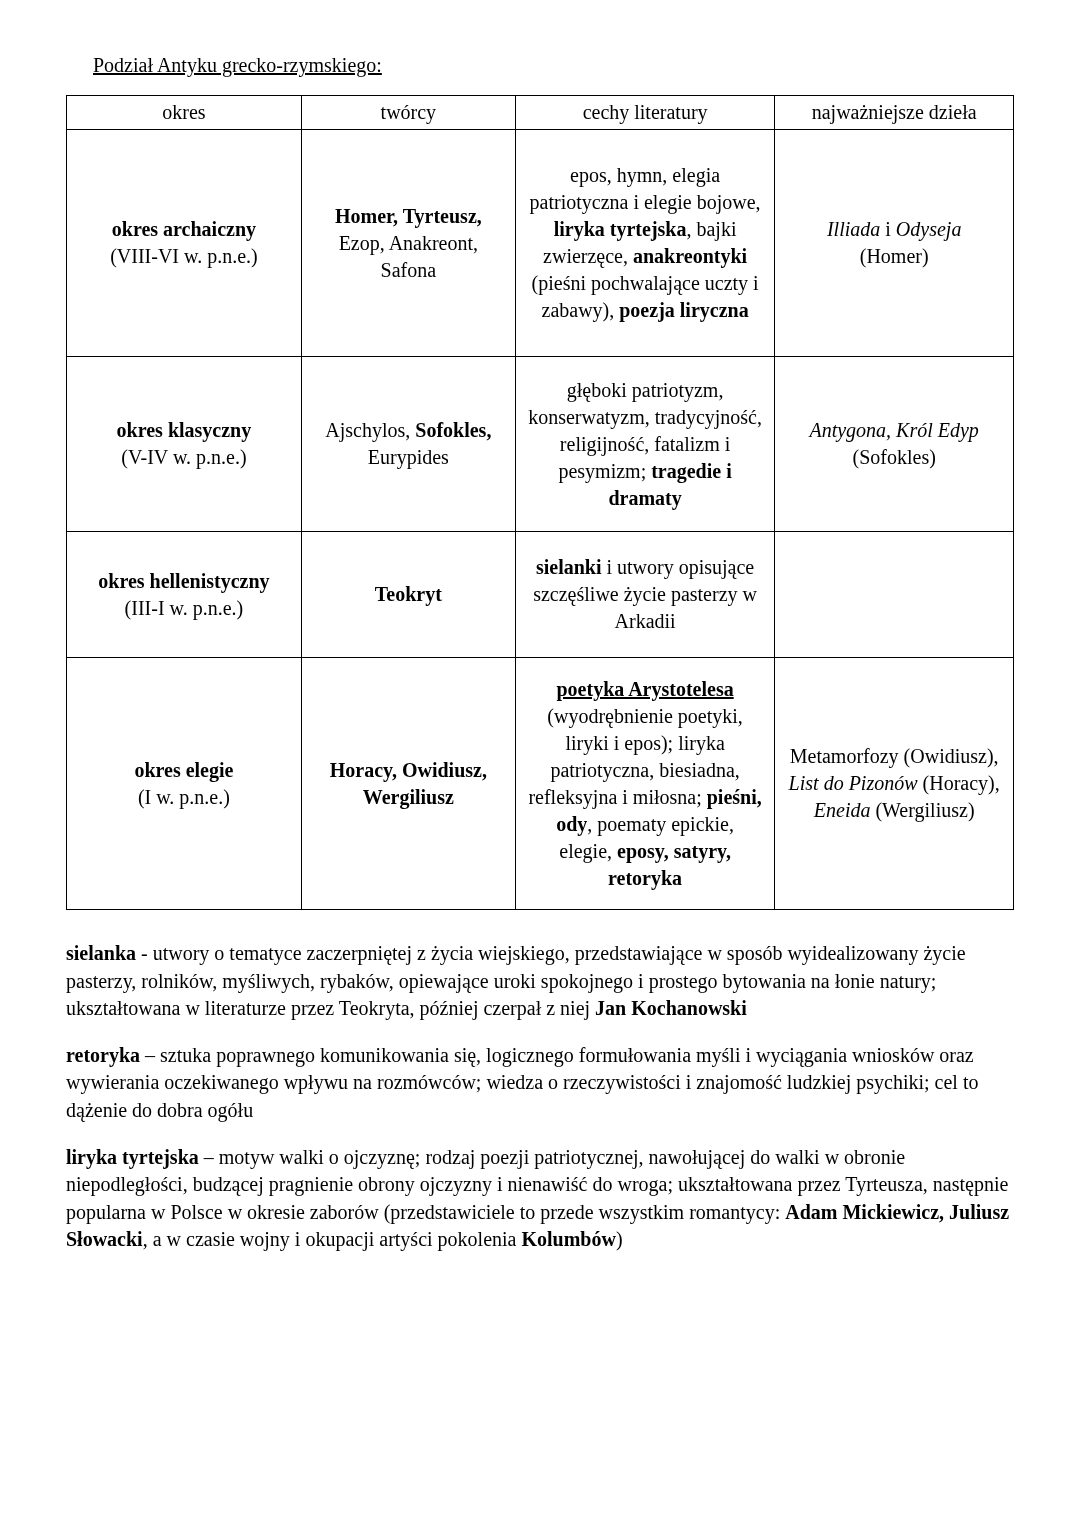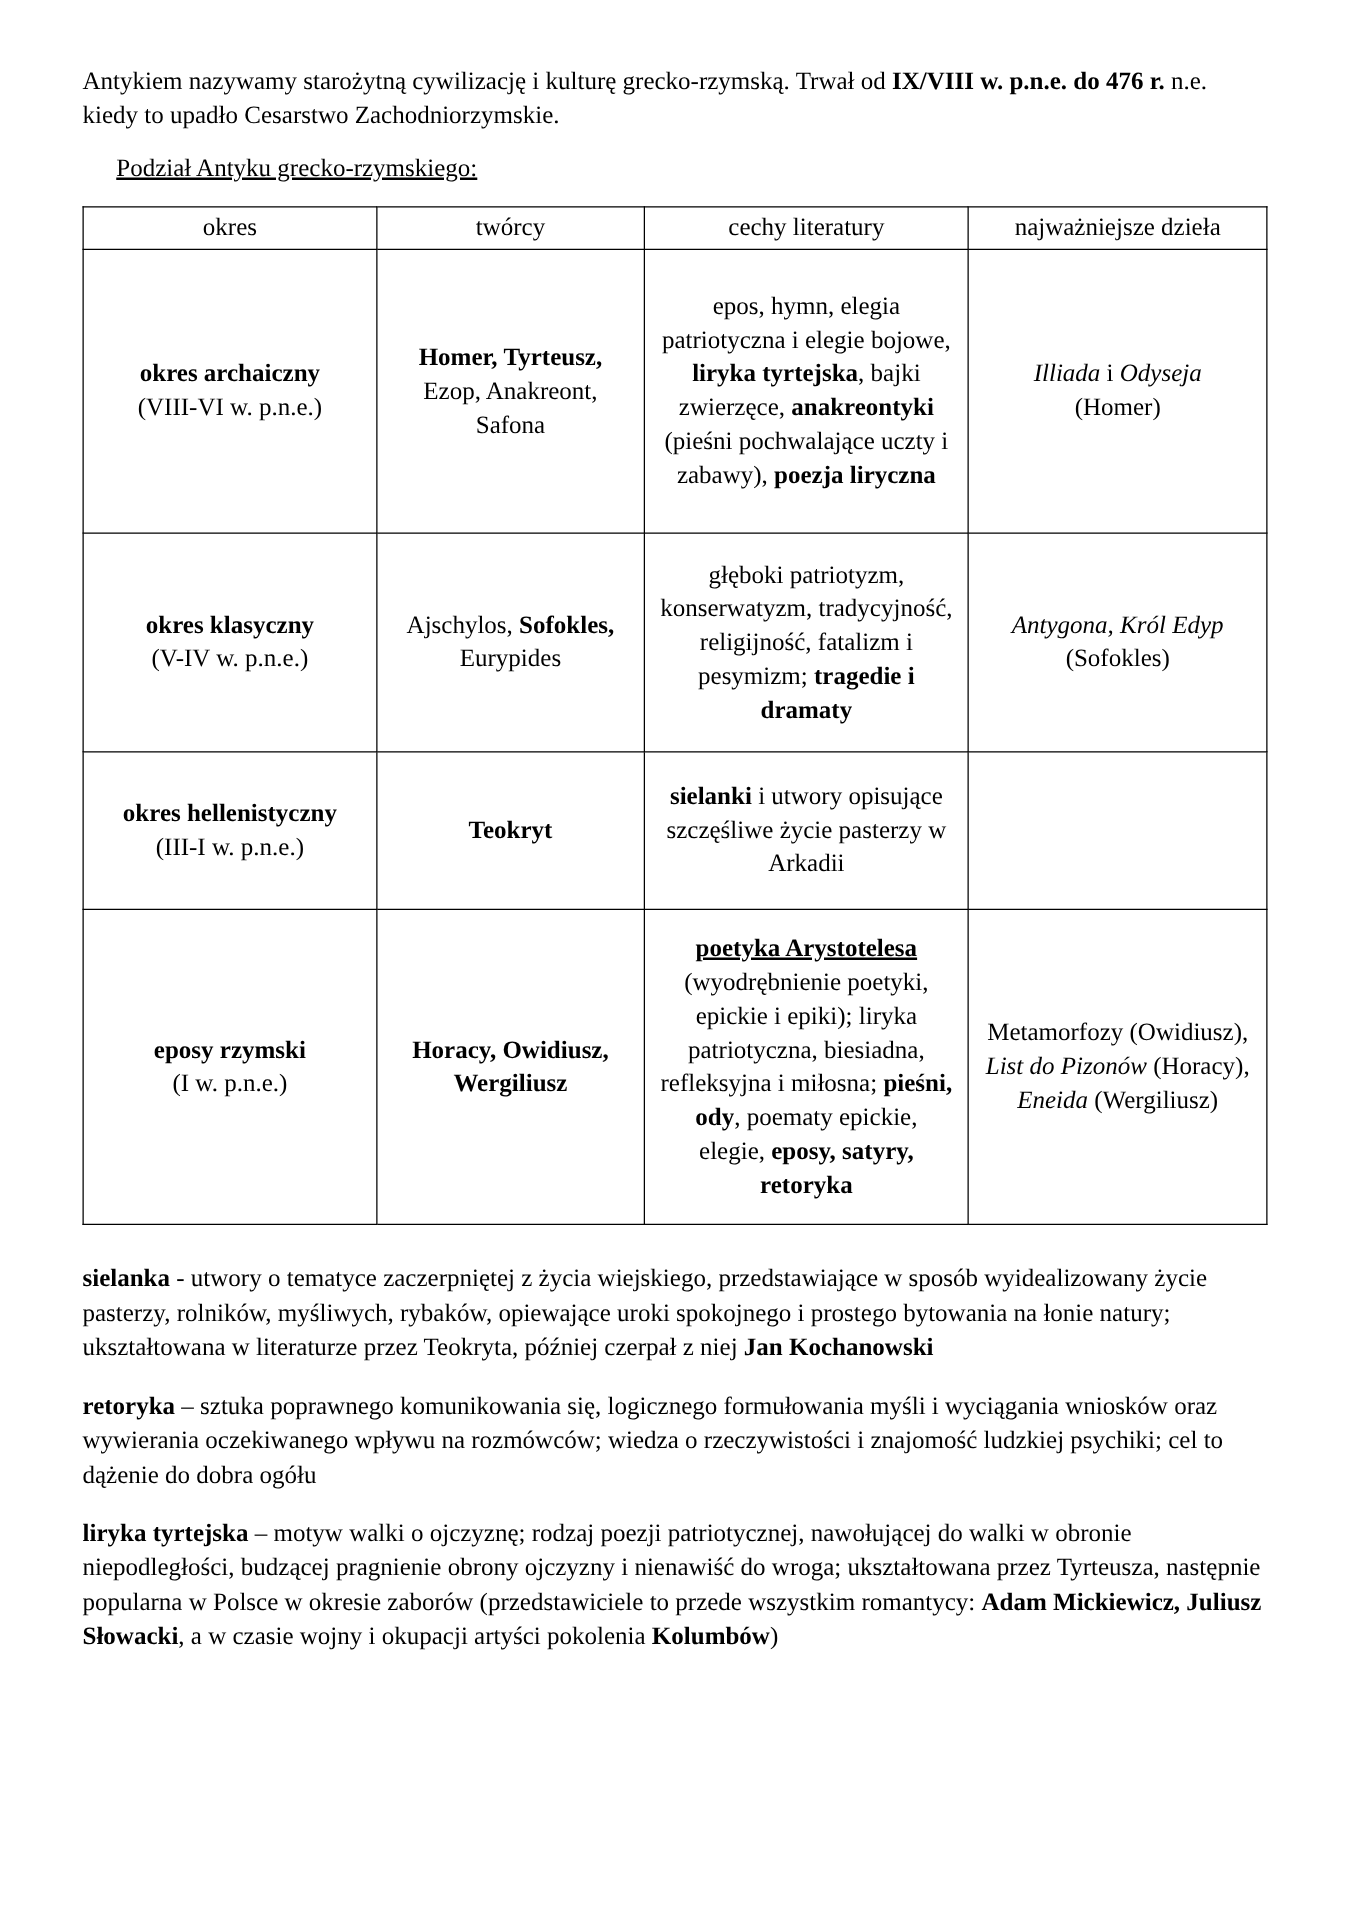--- a/index.html
+++ b/index.html
@@ -61,21 +61,20 @@
   .b { font-weight: bold; }
   .i { font-style: italic; }
   .u { text-decoration: underline; }
 </style>
 </head>
 <body>
 
 <div class="page">
 
 
-  <p class="intro"><span>Antykiem nazywamy starożytną cywilizację i kulturę grecko-rzymską. Trwał od </span><span class="b">IX/VIII w. p.n.e. do 476 r.</span><span> n.e. kiedy to upadło Cesarstwo Zachodniorzymskie.</span></p>
 
   <p class="section-heading"><span>Podział Antyku grecko-rzymskiego:</span></p>
 
   <table class="periods">
     <colgroup>
       <col class="c0">
         <col class="c1">
         <col class="c2">
         <col class="c3">
     </colgroup>
@@ -100,23 +99,23 @@
         <td><span>głęboki patriotyzm, konserwatyzm, tradycyjność, religijność, fatalizm i pesymizm; </span><span class="b">tragedie i dramaty</span></td>
         <td><span class="i">Antygona, Król Edyp</span><br><span>(Sofokles)</span></td>
       </tr>
       <tr class="r2">
         <td><span class="b">okres hellenistyczny</span><br><span>(III-I w. p.n.e.)</span></td>
         <td><span class="b">Teokryt</span></td>
         <td><span class="b">sielanki</span><span> i utwory opisujące szczęśliwe życie pasterzy w Arkadii</span></td>
         <td></td>
       </tr>
       <tr class="r3">
-        <td><span class="b">eposy rzymski</span><br><span>(I w. p.n.e.)</span></td>
+        <td><span class="b">okres elegie</span><br><span>(I w. p.n.e.)</span></td>
         <td><span class="b">Horacy, Owidiusz,</span><br><span class="b">Wergiliusz</span></td>
-        <td><span class="b u">poetyka Arystotelesa</span><span> (wyodrębnienie poetyki, epickie i epiki); liryka patriotyczna, biesiadna, refleksyjna i miłosna; </span><span class="b">pieśni, ody</span><span>, poematy epickie, elegie, </span><span class="b">eposy, satyry, retoryka</span></td>
+        <td><span class="b u">poetyka Arystotelesa</span><span> (wyodrębnienie poetyki, liryki i epos); liryka patriotyczna, biesiadna, refleksyjna i miłosna; </span><span class="b">pieśni, ody</span><span>, poematy epickie, elegie, </span><span class="b">eposy, satyry, retoryka</span></td>
         <td><span>Metamorfozy (Owidiusz), </span><span class="i">List do Pizonów</span><span> (Horacy), </span><span class="i">Eneida</span><span> (Wergiliusz)</span></td>
       </tr>
     </tbody>
   </table>
 
   <p class="def"><span class="b">sielanka</span><span> - utwory o tematyce zaczerpniętej z życia wiejskiego, przedstawiające w sposób wyidealizowany życie pasterzy, rolników, myśliwych, rybaków, opiewające uroki spokojnego i prostego bytowania na łonie natury; ukształtowana w literaturze przez Teokryta, później czerpał z niej </span><span class="b">Jan Kochanowski</span></p>
   <p class="def"><span class="b">retoryka</span><span> – sztuka poprawnego komunikowania się, logicznego formułowania myśli i wyciągania wniosków oraz wywierania oczekiwanego wpływu na rozmówców; wiedza o rzeczywistości i znajomość ludzkiej psychiki; cel to dążenie do dobra ogółu</span></p>
   <p class="def"><span class="b">liryka tyrtejska</span><span> – motyw walki o ojczyznę; rodzaj poezji patriotycznej, nawołującej do walki w obronie niepodległości, budzącej pragnienie obrony ojczyzny i nienawiść do wroga; ukształtowana przez Tyrteusza, następnie popularna w Polsce w okresie zaborów (przedstawiciele to przede wszystkim romantycy: </span><span class="b">Adam Mickiewicz, Juliusz Słowacki</span><span>, a w czasie wojny i okupacji artyści pokolenia </span><span class="b">Kolumbów</span><span>)</span></p>
 
 </div>

